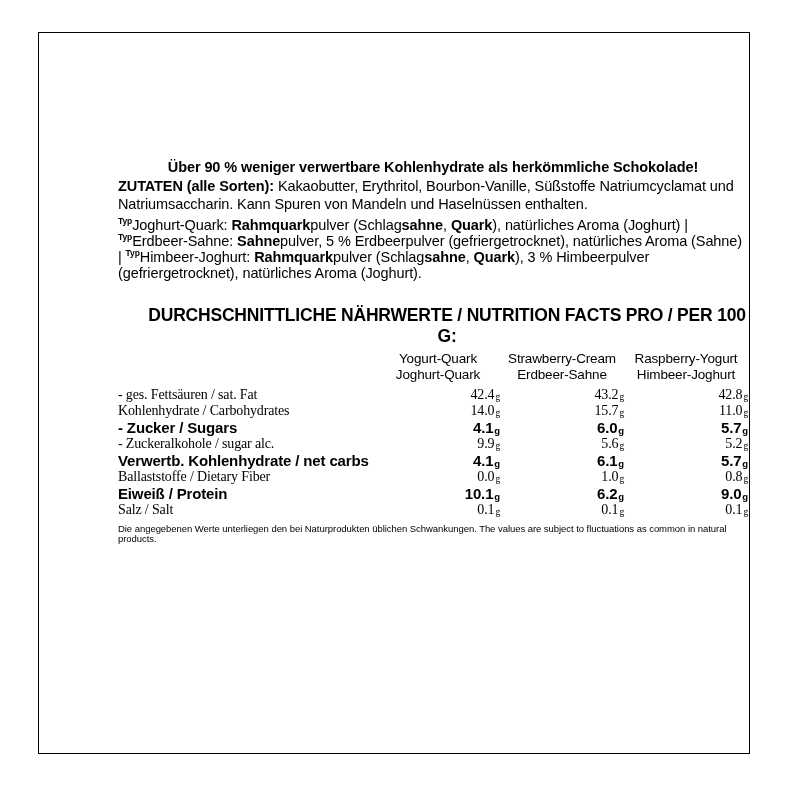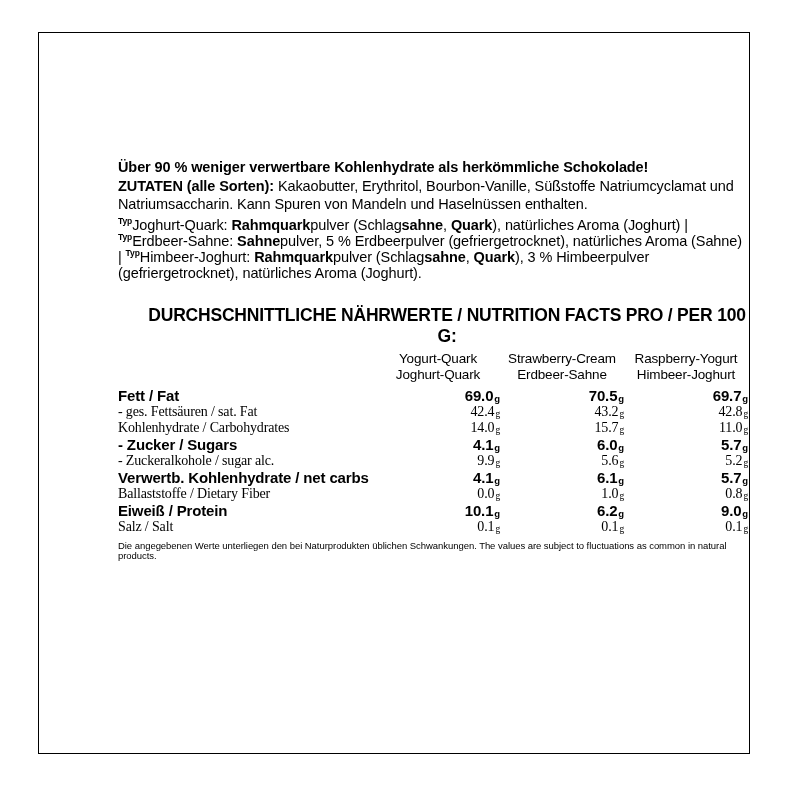--- a/index.html
+++ b/index.html
@@ -36,20 +36,21 @@
     width: 630px;
   }
 
   
   .headline {
     font-size: 14.5px;
     font-weight: bold;
     letter-spacing: -0.1px;
     line-height: 1.25;
     margin-bottom: 2px;
+    text-align: center;
   }
   .ing-para {
     font-size: 14.5px;
     line-height: 1.22;
     letter-spacing: -0.1px;
     margin: 0 0 1px 0;
   }
   .ing-para.tight {
     line-height: 1.12;
     margin-top: 3px;
@@ -148,26 +149,20 @@
             <td class="col-val">Joghurt-Quark</td>
             <td class="col-val">Erdbeer-Sahne</td>
             <td class="col-val">Himbeer-Joghurt</td>
           </tr>
 
 
           <tr class="spacer">
                 <td colspan="4"></td>
               </tr>
 
-          <tr class="b">
-            <td class="col-label">Fett / Fat</td>
-            <td class="col-val"><span>69.0</span><span class="unit">g</span></td>
-            <td class="col-val"><span>70.5</span><span class="unit">g</span></td>
-            <td class="col-val"><span>69.7</span><span class="unit">g</span></td>
-          </tr>
 
           <tr class="r">
             <td class="col-label">- ges. Fettsäuren / sat. Fat</td>
             <td class="col-val"><span>42.4</span><span class="unit">g</span></td>
             <td class="col-val"><span>43.2</span><span class="unit">g</span></td>
             <td class="col-val"><span>42.8</span><span class="unit">g</span></td>
           </tr>
 
           <tr class="r">
             <td class="col-label">Kohlenhydrate / Carbohydrates</td>

